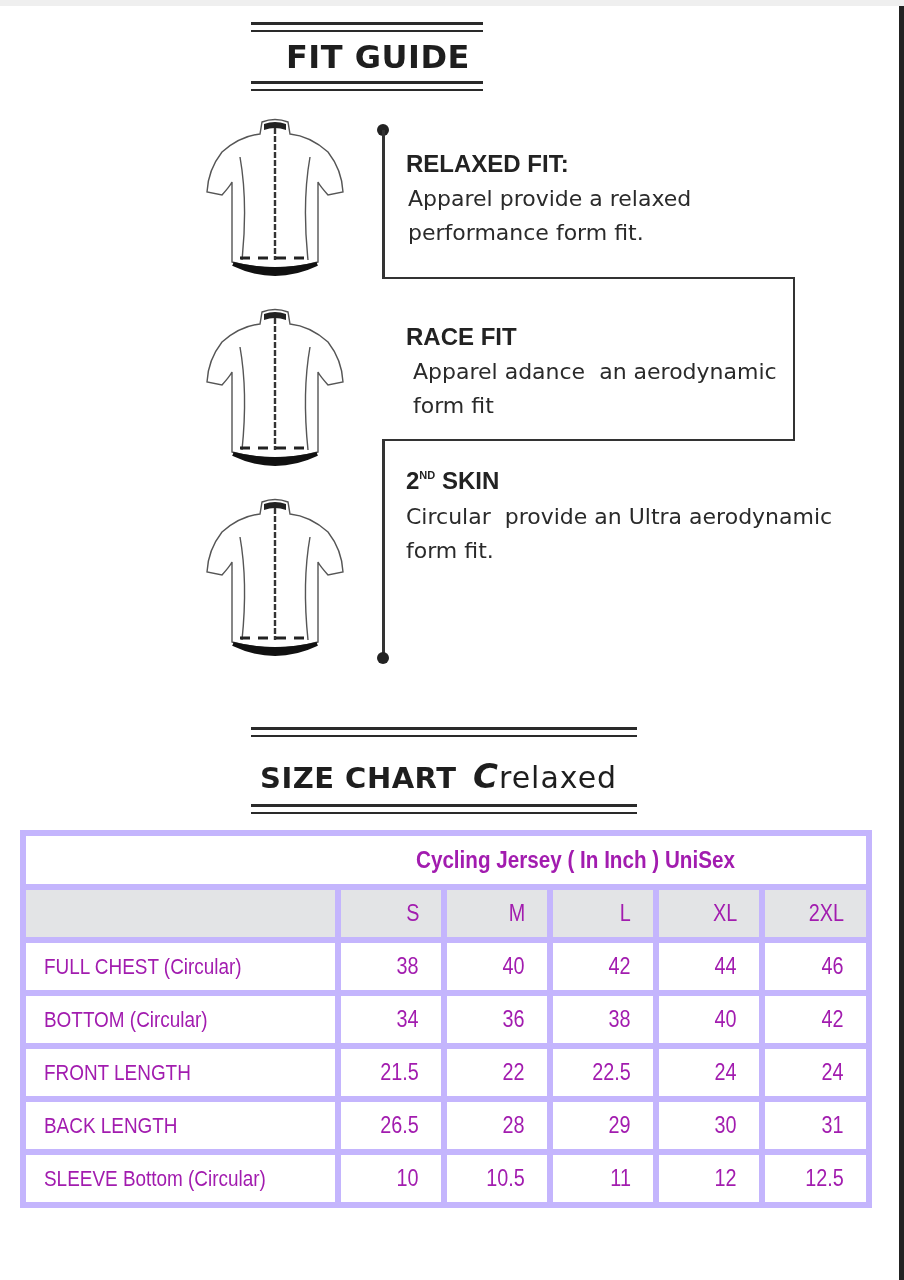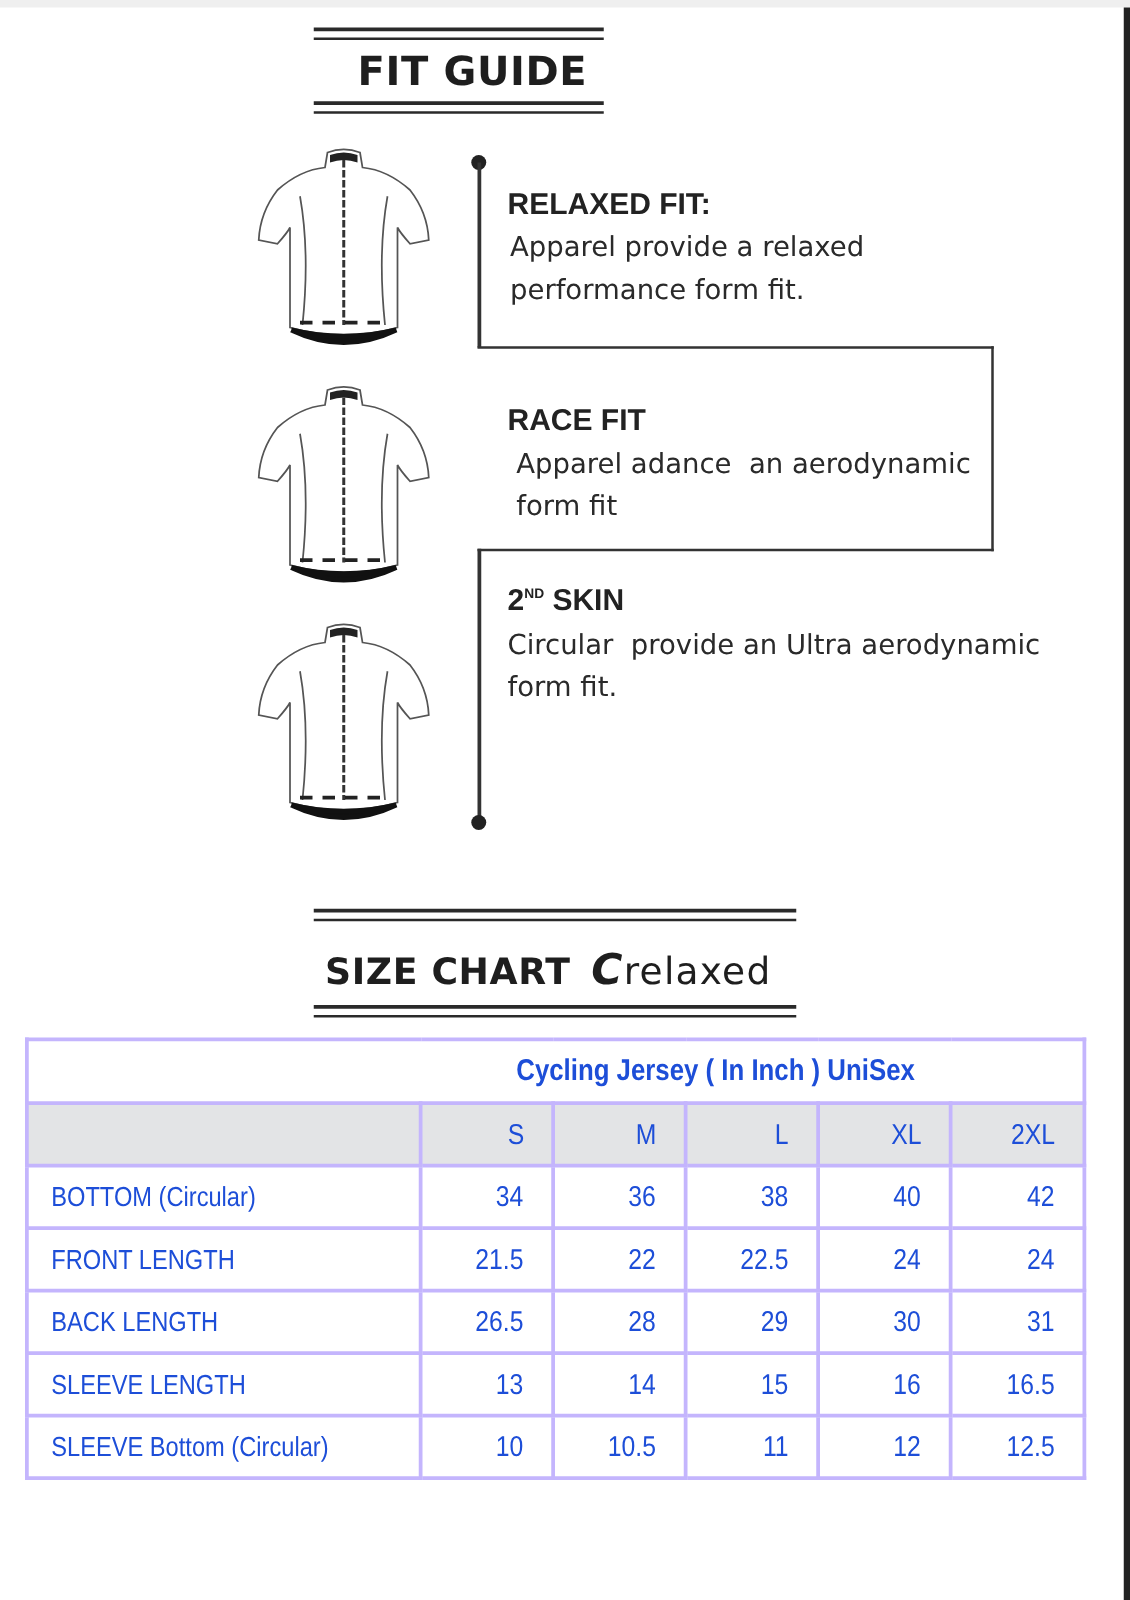--- a/index.html
+++ b/index.html
@@ -44,22 +44,22 @@
     }
     .brand-c { font-weight: 700; font-style: italic; font-size: 34px; }
 
     
     .size-table {
       position: absolute; left: 20px; top: 830px; width: 846px;
       border-collapse: collapse; table-layout: fixed;
       font-family: "Liberation Sans Narrow", "Liberation Sans", sans-serif;
     }
     .size-table td, .size-table th {
-      border: 3px solid #c4b5fd; height: 47px; padding: 0;
-      font-size: 23px; color: #1d4ed8; font-weight: 400;
+      border: 6px solid #c4b5fd; height: 47px; padding: 0;
+      font-size: 23px; color: #a21caf; font-weight: 400;
     }
     .size-table .caption-cell {
       background: #fff; text-align: left; padding-left: 390px;
       font-weight: 700; font-size: 24px; height: 48px;
       transform-origin: left;
     }
     .size-table .hdr th { background: #e3e4e6; text-align: right; padding-right: 22px; }
     .size-table .hdr th.blank { background: #e3e4e6; }
     .size-table td.label { text-align: left; padding-left: 18px; font-size: 22px; white-space: nowrap; }
     .size-table td.val { text-align: right; padding-right: 22px; }
@@ -158,20 +158,28 @@
   </tr>
   <tr class="hdr">
     <th class="blank"></th>
     <th><span class="narrow-r">S</span></th>
     <th><span class="narrow-r">M</span></th>
     <th><span class="narrow-r">L</span></th>
     <th><span class="narrow-r">XL</span></th>
     <th><span class="narrow-r">2XL</span></th>
   </tr>
   <tr>
+    <td class="label"><span class="narrow">FULL CHEST (Circular)</span></td>
+    <td class="val"><span class="narrow-r">38</span></td>
+    <td class="val"><span class="narrow-r">40</span></td>
+    <td class="val"><span class="narrow-r">42</span></td>
+    <td class="val"><span class="narrow-r">44</span></td>
+    <td class="val"><span class="narrow-r">46</span></td>
+  </tr>
+  <tr>
     <td class="label"><span class="narrow">BOTTOM (Circular)</span></td>
     <td class="val"><span class="narrow-r">34</span></td>
     <td class="val"><span class="narrow-r">36</span></td>
     <td class="val"><span class="narrow-r">38</span></td>
     <td class="val"><span class="narrow-r">40</span></td>
     <td class="val"><span class="narrow-r">42</span></td>
   </tr>
   <tr>
     <td class="label"><span class="narrow">FRONT LENGTH</span></td>
     <td class="val"><span class="narrow-r">21.5</span></td>
@@ -182,28 +190,20 @@
   </tr>
   <tr>
     <td class="label"><span class="narrow">BACK LENGTH</span></td>
     <td class="val"><span class="narrow-r">26.5</span></td>
     <td class="val"><span class="narrow-r">28</span></td>
     <td class="val"><span class="narrow-r">29</span></td>
     <td class="val"><span class="narrow-r">30</span></td>
     <td class="val"><span class="narrow-r">31</span></td>
   </tr>
   <tr>
-    <td class="label"><span class="narrow">SLEEVE LENGTH</span></td>
-    <td class="val"><span class="narrow-r">13</span></td>
-    <td class="val"><span class="narrow-r">14</span></td>
-    <td class="val"><span class="narrow-r">15</span></td>
-    <td class="val"><span class="narrow-r">16</span></td>
-    <td class="val"><span class="narrow-r">16.5</span></td>
-  </tr>
-  <tr>
     <td class="label"><span class="narrow">SLEEVE Bottom (Circular)</span></td>
     <td class="val"><span class="narrow-r">10</span></td>
     <td class="val"><span class="narrow-r">10.5</span></td>
     <td class="val"><span class="narrow-r">11</span></td>
     <td class="val"><span class="narrow-r">12</span></td>
     <td class="val"><span class="narrow-r">12.5</span></td>
   </tr>
 </tbody>
   </table>
 

